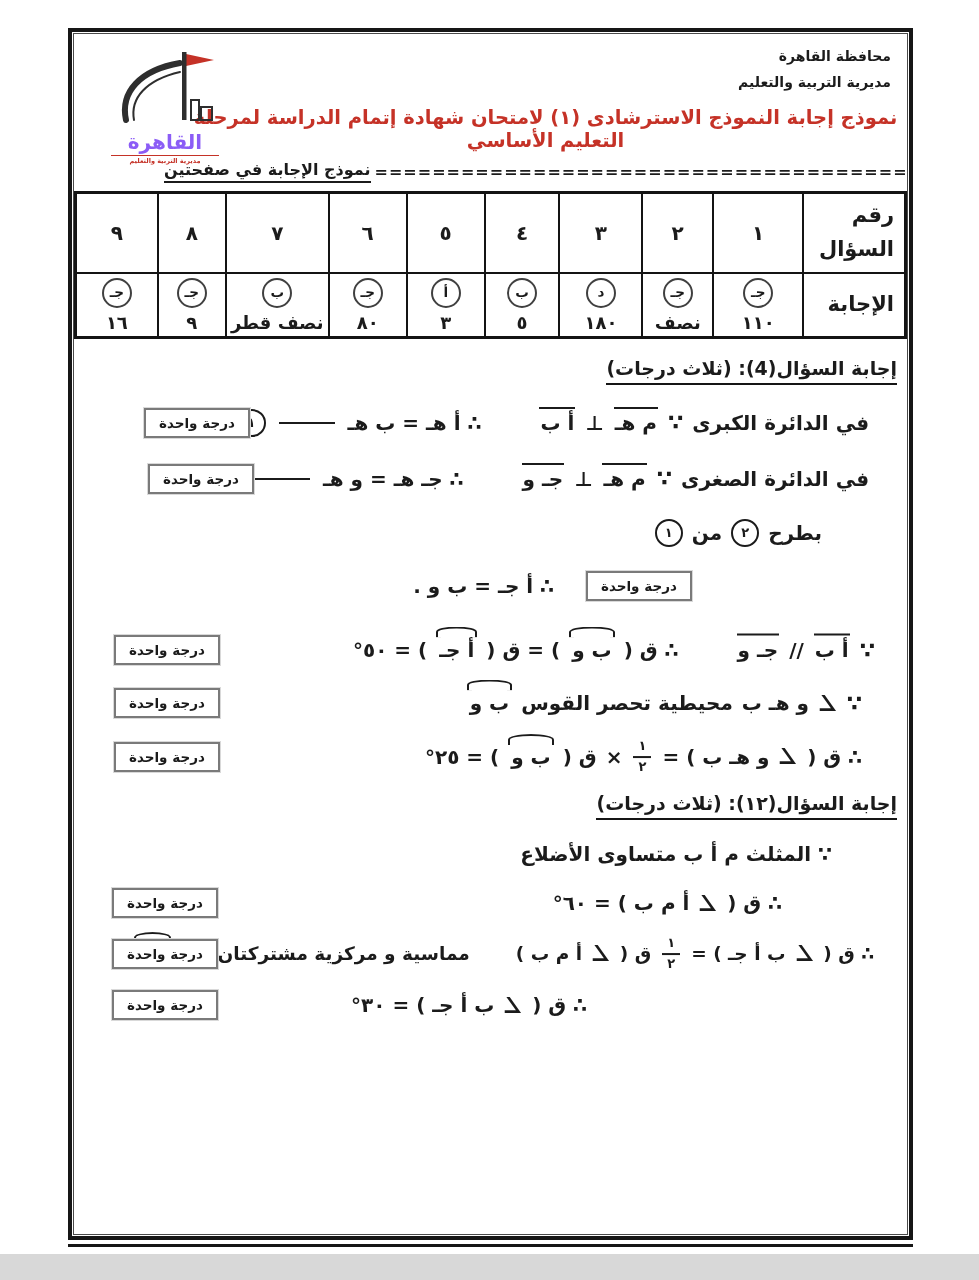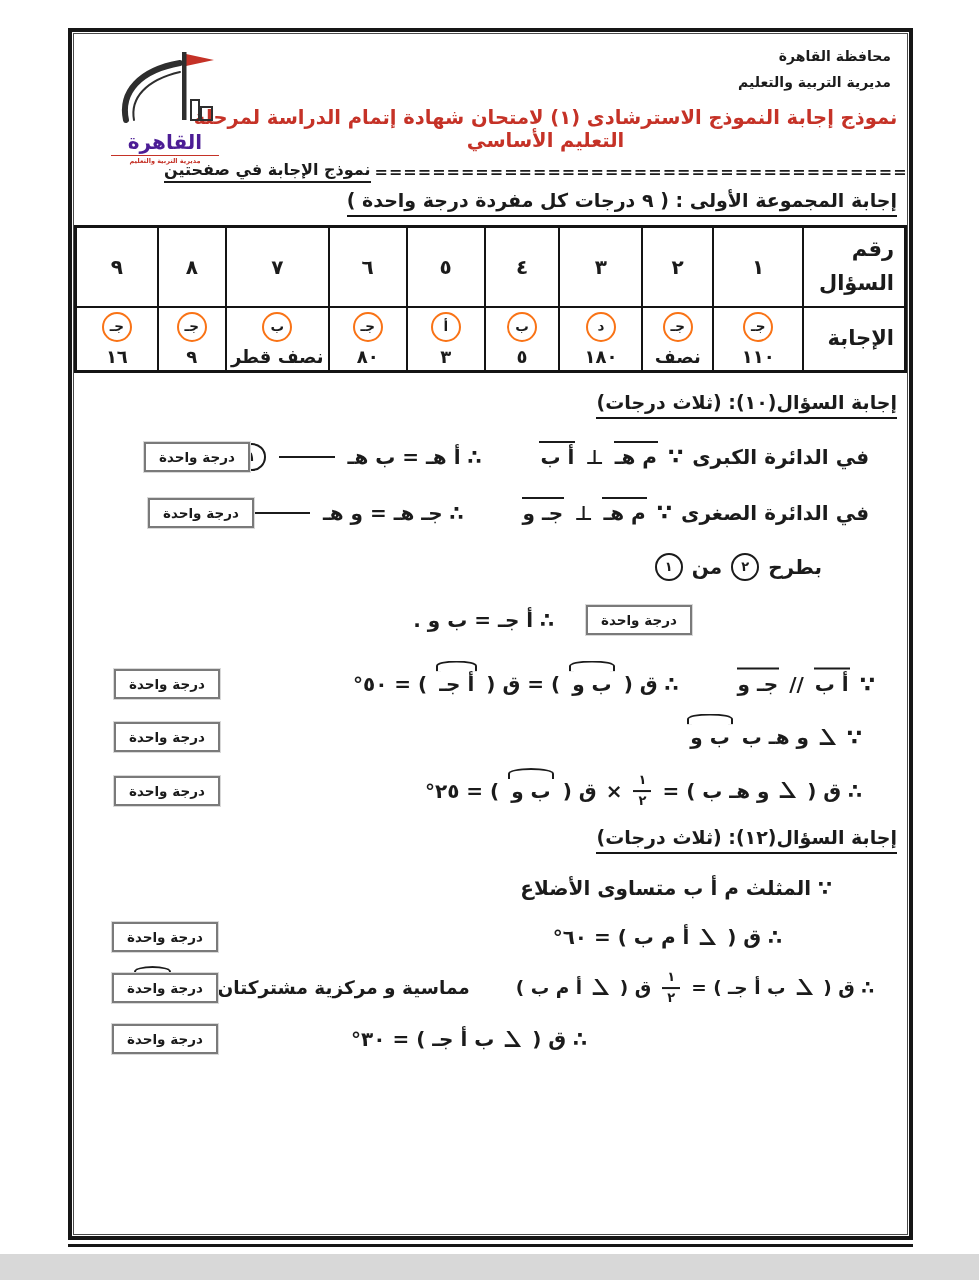--- a/index.html
+++ b/index.html
@@ -13,34 +13,34 @@
   
   .hdr{text-align:right;padding:10px 16px 0 0;font-size:14px;line-height:1.85;direction:rtl;}
   .red-title{margin-top:10px;text-align:center;padding-left:110px;font-size:19.5px;color:#c53227;direction:rtl;}
   .subject{margin-top:10px;text-align:center;padding-left:40px;font-size:19px;direction:rtl;}
   .eqline{display:flex;align-items:center;direction:ltr;margin:8px 0 0 90px;gap:4px;}
   .note{font-size:16px;border-bottom:2px solid #1b1b1b;padding-bottom:2px;direction:rtl;white-space:nowrap;}
   .eqs{font-size:16px;letter-spacing:1px;white-space:nowrap;overflow:hidden;}
 
   
   .logo{position:absolute;top:16px;left:16px;width:150px;text-align:center;}
-  .logo .city{display:block;color:#4c1d95;font-size:20px;margin-top:-4px;direction:rtl;}
+  .logo .city{display:block;color:#8b5cf6;font-size:20px;margin-top:-4px;direction:rtl;}
   .logo .cap{display:block;color:#c53227;font-size:6.5px;margin-top:1px;direction:rtl;border-top:1px solid #c53227;padding-top:1px;width:72%;margin-left:auto;margin-right:auto;}
 
   
   .headrow{text-align:right;padding-right:10px;direction:rtl;}
   .uhead{display:inline-block;font-size:19px;border-bottom:2px solid #151515;padding-bottom:4px;white-space:nowrap;}
 
   
   .anstbl{width:100%;border-collapse:collapse;margin-top:8px;table-layout:fixed;border:3px solid #141414;}
   .anstbl td{border:2.5px solid #141414;text-align:center;font-size:20px;padding:2px;vertical-align:middle;}
   .r1 td{height:74px;}
   .r2 td{height:58px;}
   .lbl{text-align:right !important;padding-right:10px !important;font-size:21px !important;line-height:1.6;}
-  .circ2{width:26px;height:26px;border:2px solid #f97316;border-radius:50%;margin:1px auto 4px;display:flex;align-items:center;justify-content:center;font-size:13.5px;line-height:1;}
+  .circ2{width:26px;height:26px;border:2px solid #404040;border-radius:50%;margin:1px auto 4px;display:flex;align-items:center;justify-content:center;font-size:13.5px;line-height:1;}
   .val{font-size:18px;white-space:nowrap;}
 
   
   .mrow{position:relative;height:54px;}
   .mtext{position:absolute;right:var(--r,40px);top:50%;transform:translateY(-50%);display:flex;direction:rtl;align-items:center;gap:9px;font-size:20px;white-space:nowrap;}
   .seg{white-space:pre;}
   .sym{font-size:22px;}
   .bar{position:relative;padding:0 2px;}
   .bar::after{content:"";position:absolute;left:1px;right:1px;top:-4px;border-top:2.5px solid #1b1b1b;}
   .arcw{position:relative;padding:0 3px;}
@@ -83,23 +83,20 @@
         <div>مديرية التربية والتعليم</div>
       </div>
 
       <div class="red-title">نموذج إجابة  النموذج الاسترشادى (١) لامتحان شهادة إتمام الدراسة لمرحلة التعليم الأساسي</div>
 
       <div class="eqline">
         <span class="note">نموذج الإجابة في صفحتين</span>
         <span class="eqs">========================================</span>
       </div>
 
-      <div class="headrow mt6">
-        <span class="uhead">إجابة المجموعة الأولى : ( ٩ درجات كل مفردة درجة واحدة )</span>
-      </div>
 
       <table class="anstbl" dir="rtl">
         <colgroup>
           <col style="width:12.3%">
             <col style="width:10.9%">
             <col style="width:8.5%">
             <col style="width:10%">
             <col style="width:9%">
           <col style="width:9.4%">
             <col style="width:9.4%">
@@ -157,21 +154,21 @@
           <td>
                 <div class="circ2">جـ</div>
                 <div class="val">١٦</div>
               </td>
         </tr>
       </tbody>
         </table>
 
 
       <div class="headrow mt18">
-        <span class="uhead">إجابة السؤال(١٠): (ثلاث درجات)</span>
+        <span class="uhead">إجابة السؤال(4): (ثلاث درجات)</span>
       </div>
 
       <div class="mrow mt10" style="height:56px">
         <div class="mtext" style="--r:38px">
           <span class="seg">في الدائرة الكبرى</span>
           <span class="seg sym">∵</span>
           <span class="seg bar">م هـ</span>
           <span class="seg">⊥</span>
           <span class="seg bar gap-lg">أ ب</span>
           <span class="seg">∴ أ هـ = ب هـ</span>
@@ -225,20 +222,21 @@
           <span class="seg">) = ٥٠°</span>
         </div>
         <div class="mark" style="--l:40px">درجة واحدة</div>
       </div>
 
       <div class="mrow" style="height:52px">
         <div class="mtext" style="--r:45px">
           <span class="seg sym">∵</span>
           <span class="ang">∠</span>
           <span class="seg">و هـ ب</span>
+          <span class="seg">محيطية تحصر القوس</span>
           <span class="seg arcw">ب و</span>
         </div>
         <div class="mark" style="--l:40px">درجة واحدة</div>
       </div>
 
       <div class="mrow" style="height:56px">
         <div class="mtext" style="--r:45px">
           <span class="seg">∴ ق (</span>
           <span class="ang">∠</span>
           <span class="seg">و هـ ب ) =</span>

